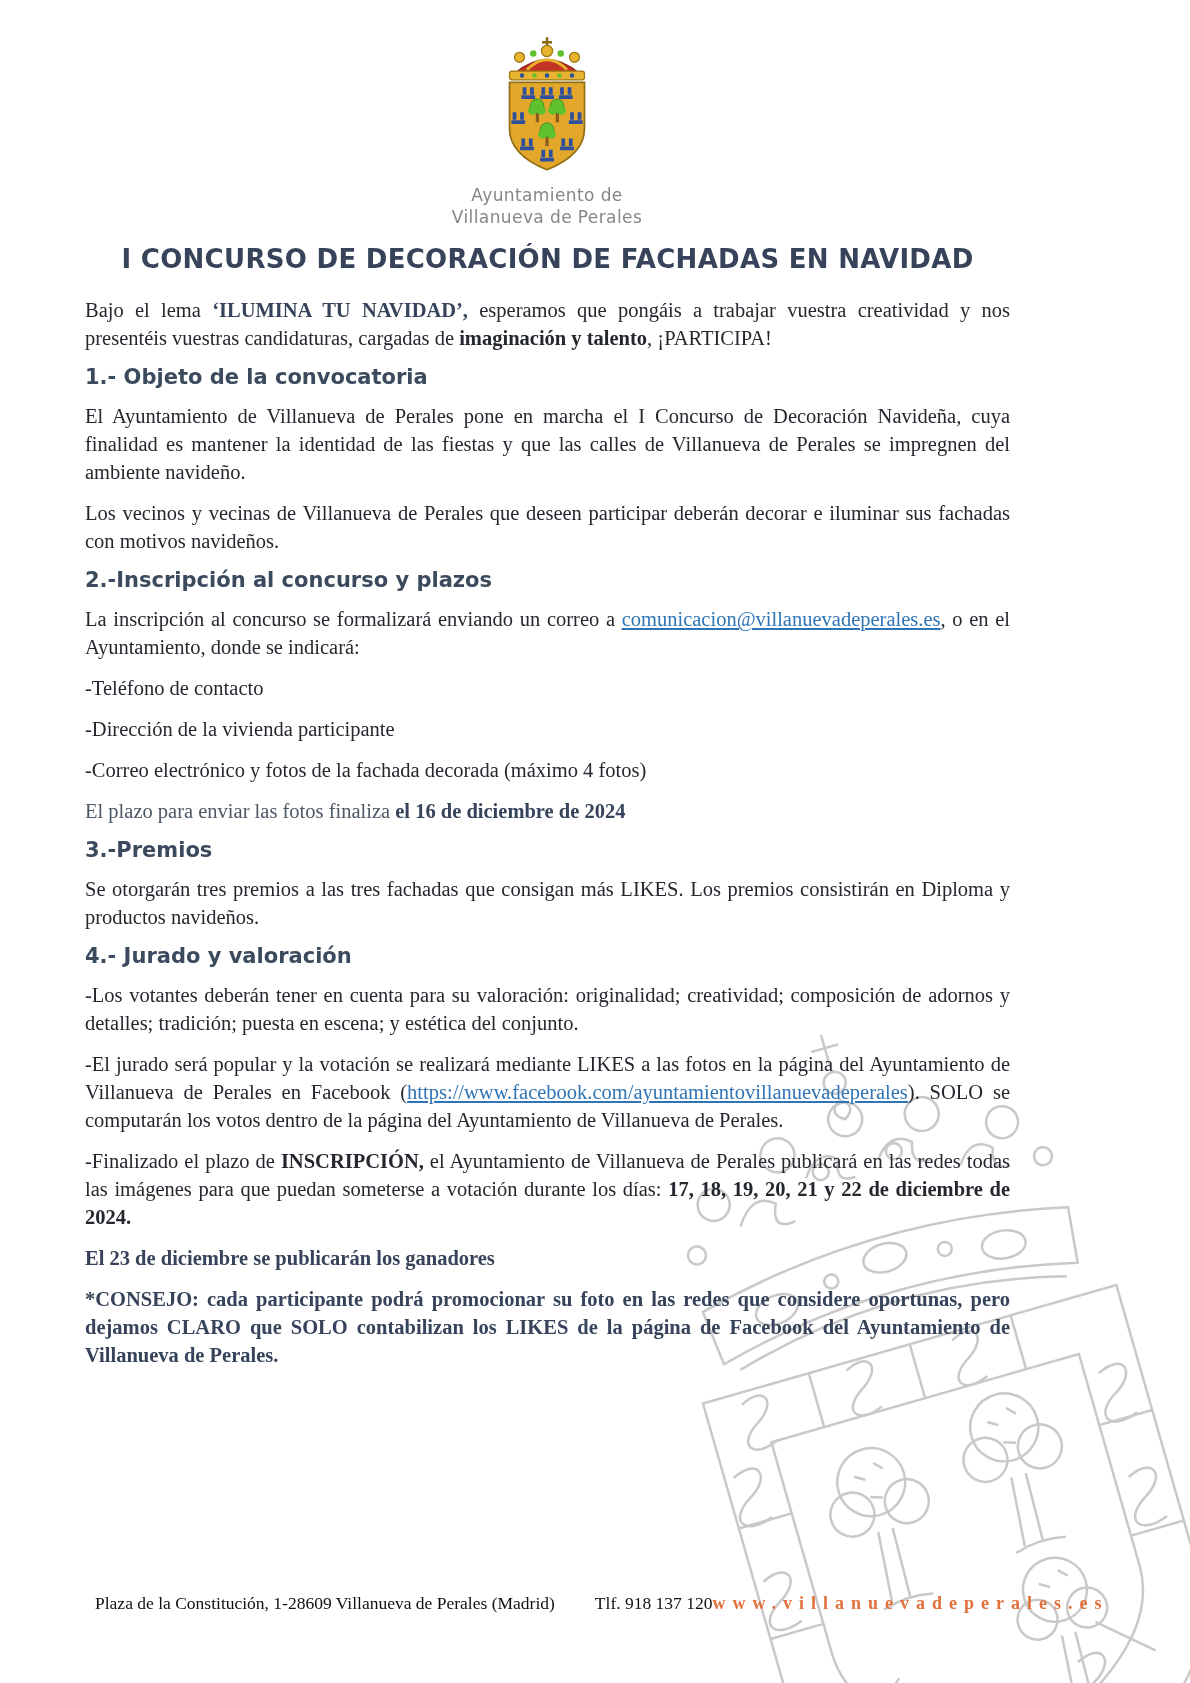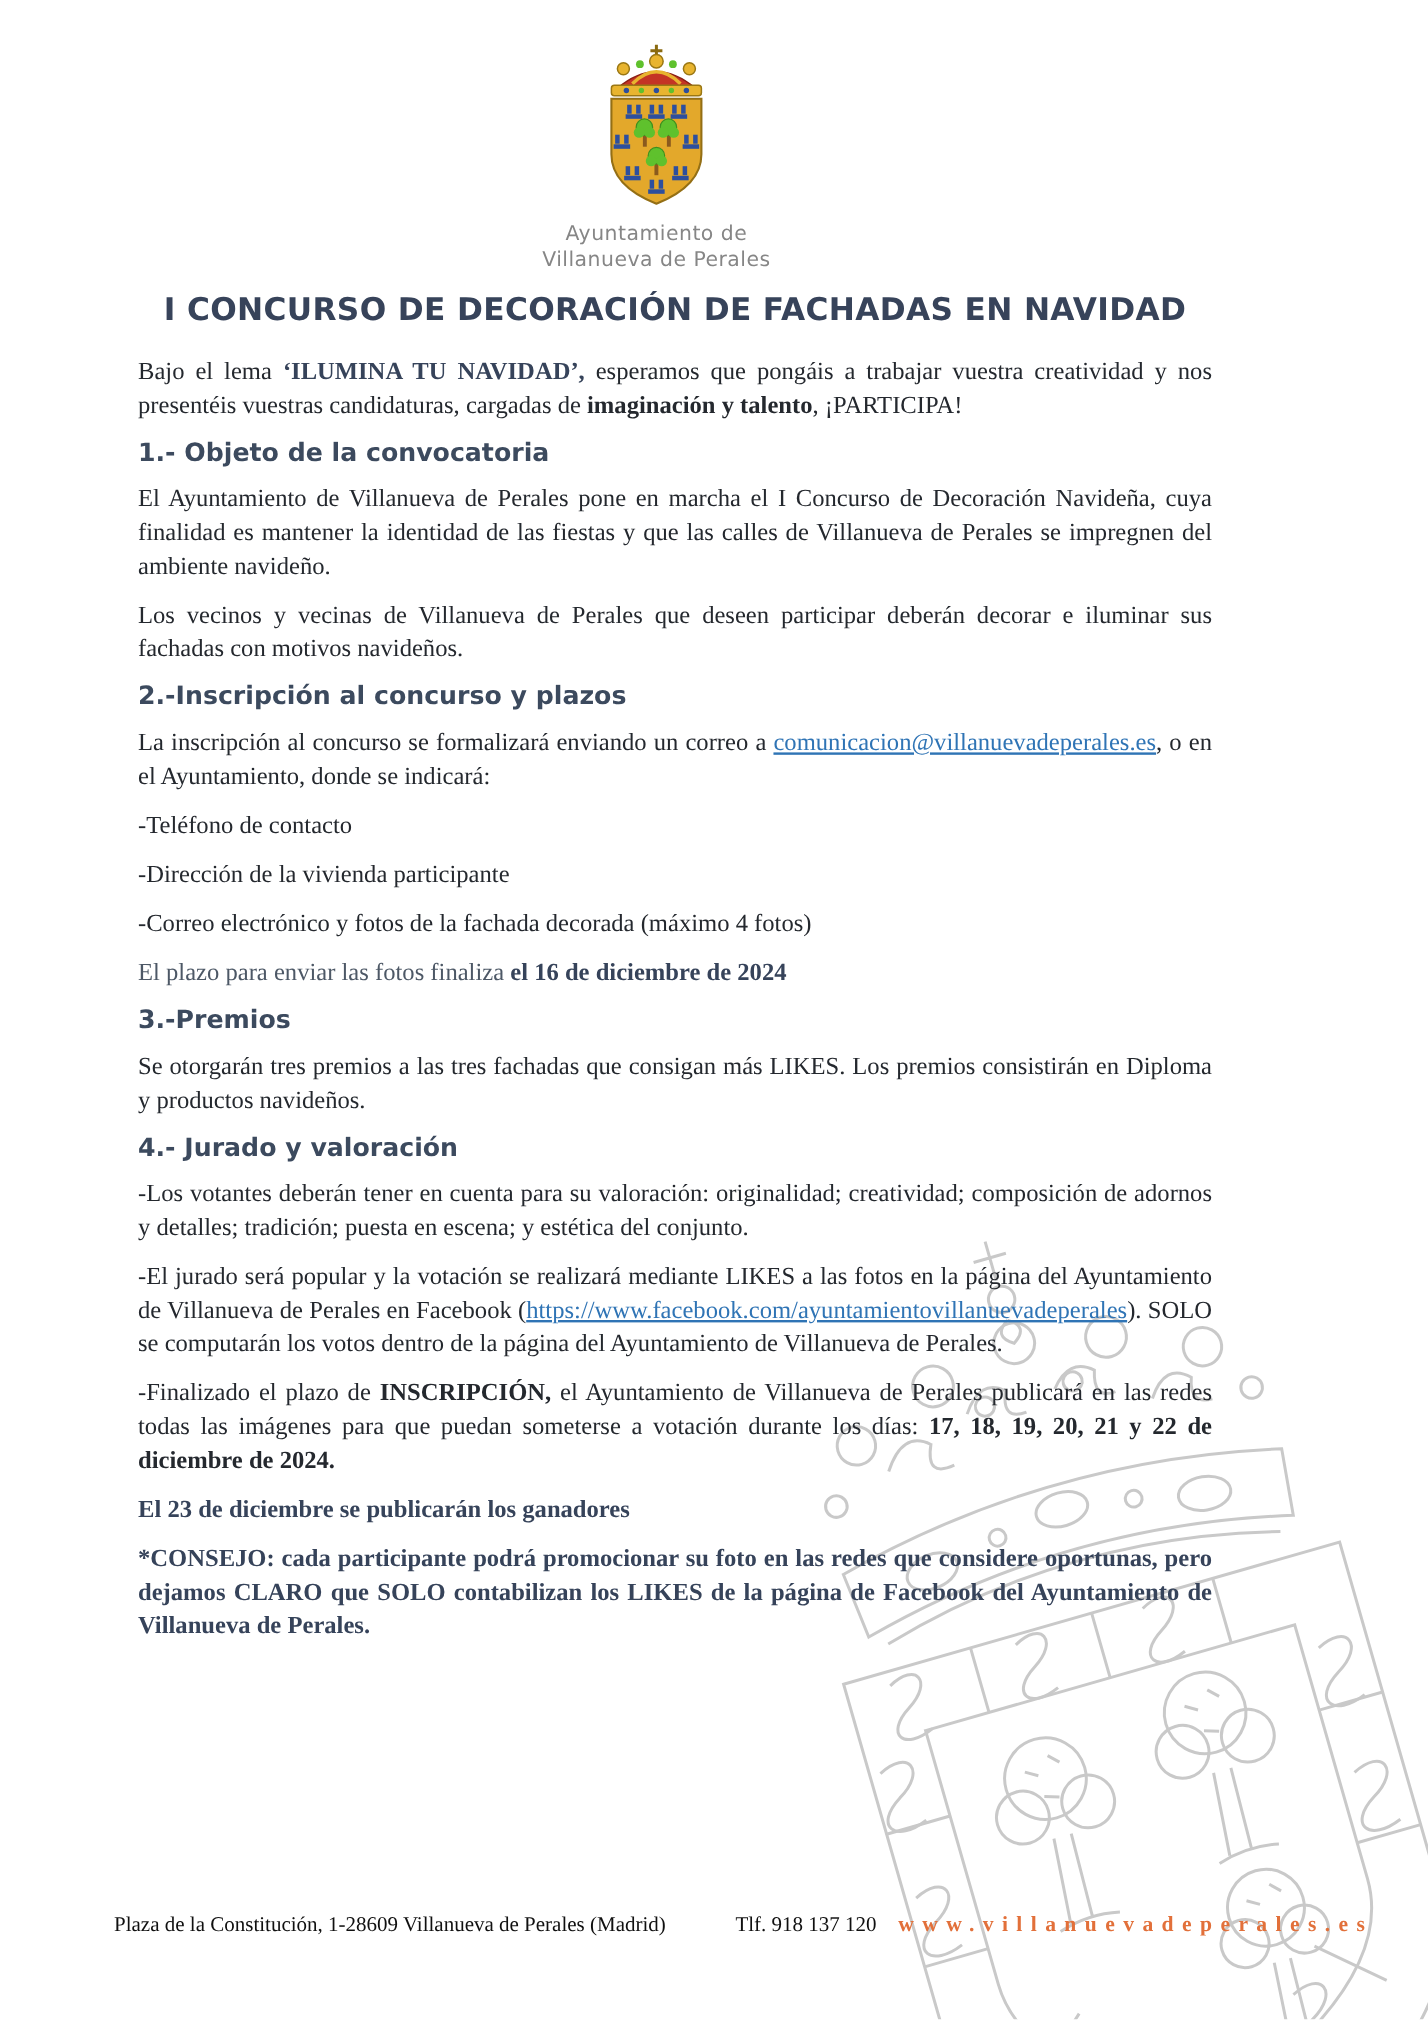--- a/index.html
+++ b/index.html
@@ -25,21 +25,21 @@
     text-align:center;
   }
   .logo-caption {
     margin-top:4px;
     font-size:17px; line-height:22px;
     color:#868686; letter-spacing:0.4px;
   }
   
   .content {
     position:relative; z-index:1;
-    padding:0 180px 0 115px;
+    padding:0 180px 0 85px;
   }
   h1.doc-title {
     margin:16px 0 22px 0;
     text-align:center;
     font-size:26px; font-weight:bold;
     color:#37435a; letter-spacing:0.3px;
   }
   .content p {
     margin:0 0 13px 0;
     font-size:20.5px; line-height:28px;
@@ -58,21 +58,20 @@
   a.doclink { color:#2f74b5; text-decoration:underline; cursor:pointer; }
   .navypara { font-weight:bold; color:#36435a; }
   
   .footer {
     position:absolute; z-index:1;
     left:95px; right:100px; top:1593px;
     display:flex; align-items:baseline;
     font-family:"Liberation Serif", serif;
     font-size:17.5px; color:#101010;
     white-space:nowrap;
-    gap:18px;
   }
   .footer .phone { margin-left:40px; }
   .footer .site {
     margin-left:auto;
     font-weight:bold; color:#e2703a;
     letter-spacing:7px; font-size:18px;
   }
 </style>
 </head>
 <body>

